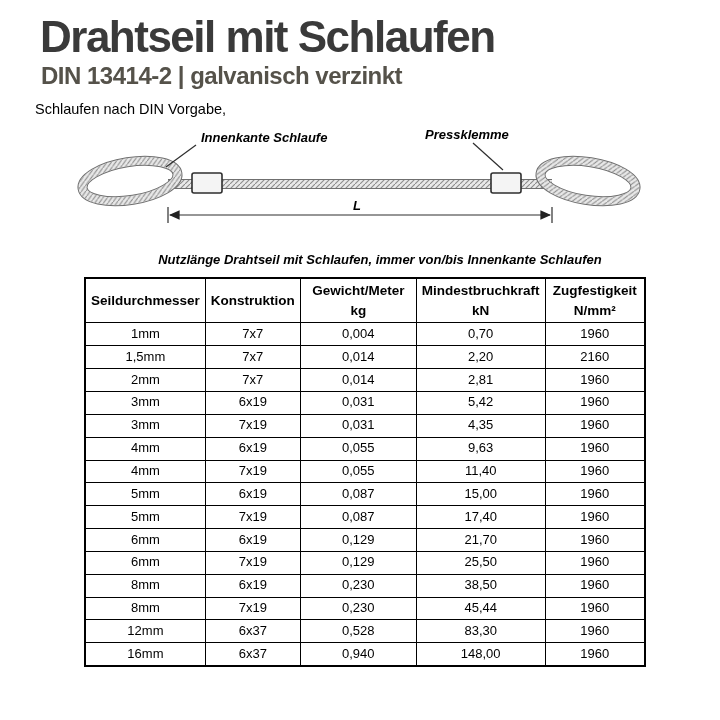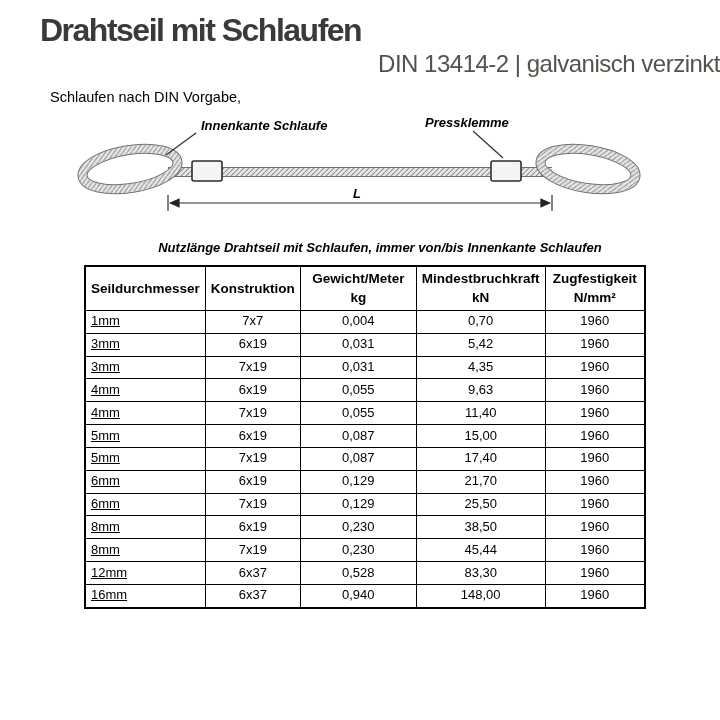--- a/index.html
+++ b/index.html
@@ -9,30 +9,29 @@
     --rope-base: #e9e9e9;
     --rope-edge: #6f6f6f;
   }
   *{ box-sizing:border-box; margin:0; padding:0; }
   html,body{ width:720px; height:720px; background:#ffffff; overflow:hidden;
     font-family:"Liberation Sans", sans-serif; color:var(--text); }
   .page{ width:720px; height:720px; position:relative; }
 
   .title{
     margin:14px 12px 2px 40px;
-    font-size:32px; font-weight:bold; letter-spacing:-1.5px;
+    font-size:44px; font-weight:bold; letter-spacing:-1.5px;
     color:var(--title); line-height:1.05;
   }
   .subtitle{
     margin:2px 0 10px 41px;
-    font-size:24px; font-weight:normal; letter-spacing:-0.5px;
+    font-size:24px; font-weight:bold; letter-spacing:-0.5px;
     color:var(--subtitle);
-    text-align:right;
-  }
-  .notes{ margin-left:50px; font-size:14.5px; line-height:1.25; color:#000; }
+  }
+  .notes{ margin-left:35px; font-size:14.5px; line-height:1.25; color:#000; }
 
   .diagram-wrap{ margin-top:6px;font-style:italic; }
   .diagram-caption{
     text-align:center; font-size:13px; font-weight:bold; margin-top:2px;padding-left:40px;
   }
 
   table.spec{
     border-collapse:collapse; margin:10px 0 0 84px;
     font-size:13px;
   }
@@ -41,21 +40,21 @@
     padding:1.5px 5px;
     line-height:1.45;
     white-space:nowrap;
   }
   table.spec{ border:2px solid #000; }
   table.spec th{
     font-weight:bold; text-align:center; vertical-align:middle;
     font-size:13.5px; padding-top:2px; padding-bottom:2px;
   }
   table.spec th .unit{ font-weight:bold; }
-  td.col-left{ text-align:left; padding-left:7px;text-decoration:underline; }
+  td.col-left{ text-align:center; padding-left:7px; }
   td.col-center{ text-align:center; }
 </style>
 </head>
 <body>
 
 <div class="page">
 
   <h1 class="title">Drahtseil mit Schlaufen</h1>
   <h2 class="subtitle">DIN 13414-2 | galvanisch verzinkt</h2>
 
@@ -147,20 +146,34 @@
     </thead>
     <tbody>
         <tr>
           <td class="col-left">1mm</td>
           <td class="col-center">7x7</td>
           <td class="col-center">0,004</td>
           <td class="col-center">0,70</td>
           <td class="col-center">1960</td>
         </tr>
         <tr>
+          <td class="col-left">1,5mm</td>
+          <td class="col-center">7x7</td>
+          <td class="col-center">0,014</td>
+          <td class="col-center">2,20</td>
+          <td class="col-center">2160</td>
+        </tr>
+        <tr>
+          <td class="col-left">2mm</td>
+          <td class="col-center">7x7</td>
+          <td class="col-center">0,014</td>
+          <td class="col-center">2,81</td>
+          <td class="col-center">1960</td>
+        </tr>
+        <tr>
           <td class="col-left">3mm</td>
           <td class="col-center">6x19</td>
           <td class="col-center">0,031</td>
           <td class="col-center">5,42</td>
           <td class="col-center">1960</td>
         </tr>
         <tr>
           <td class="col-left">3mm</td>
           <td class="col-center">7x19</td>
           <td class="col-center">0,031</td>

